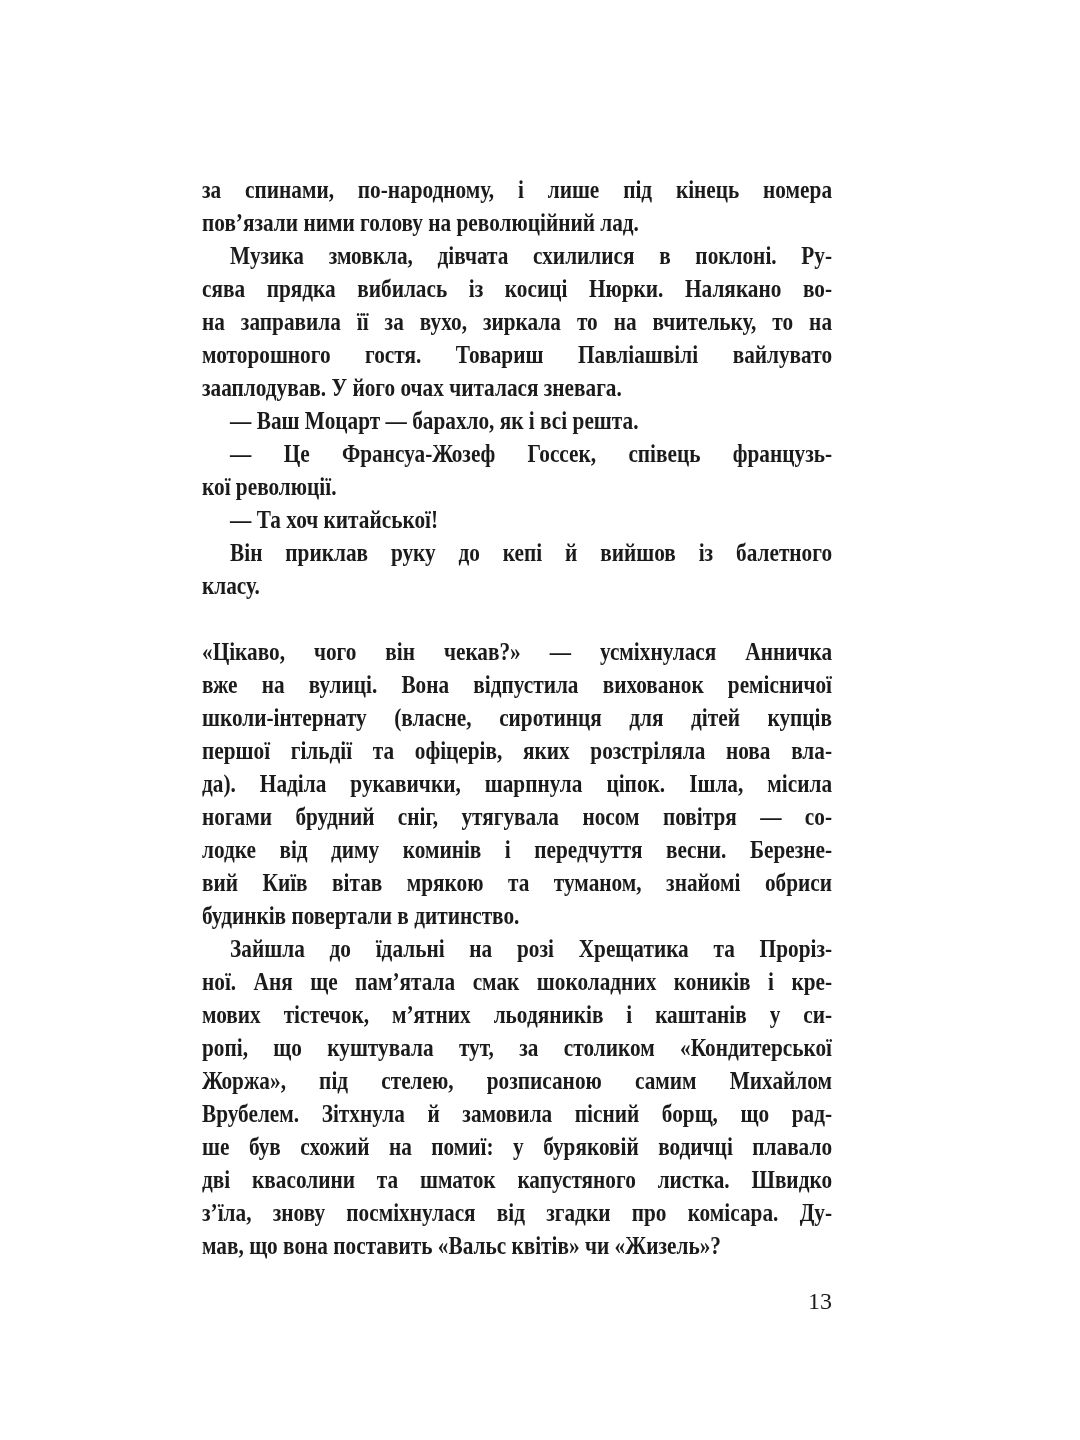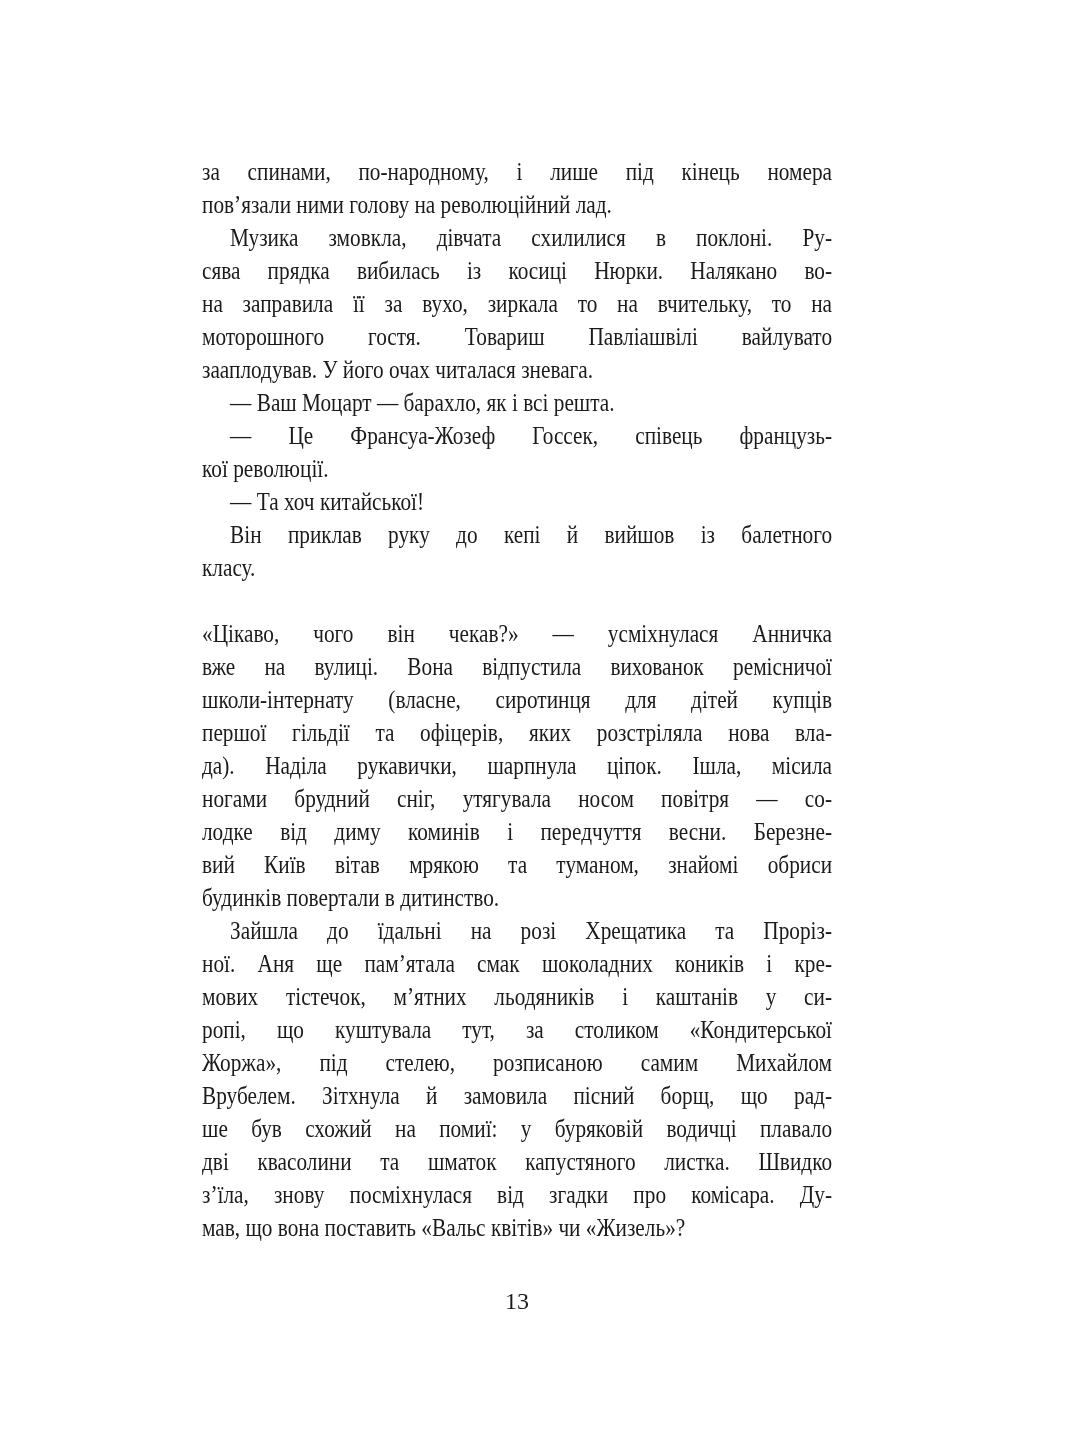--- a/index.html
+++ b/index.html
@@ -15,22 +15,23 @@
   }
   .book-page{
     position:relative;
     width:1080px;height:1440px;
     background:var(--page-bg);
     color:var(--text-color);
     overflow:hidden;
   }
   .text-block{
     position:absolute;
-    left:202px;top:155px;
+    left:202px;top:173px;
     width:630px;
+    font-weight:bold;
   }
   .line{
     width:740px;               
     transform:scaleX(0.8514);  
     transform-origin:left top;
     font-size:25px;
     line-height:33px;
     height:33px;
     text-align:justify;
     text-align-last:justify;
@@ -44,21 +45,21 @@
   .line.indent{
     text-indent:33px;
   }
   .scene-break{
     height:33px;
   }
   .page-number{
     position:absolute;
     left:202px;top:1285px;
     width:630px;
-    text-align:center;
+    text-align:right;
     font-size:24px;
     line-height:33px;
     color:var(--text-color);
   }
 </style>
 </head>
 <body>
 
 <div class="book-page">
   <div class="text-block">

